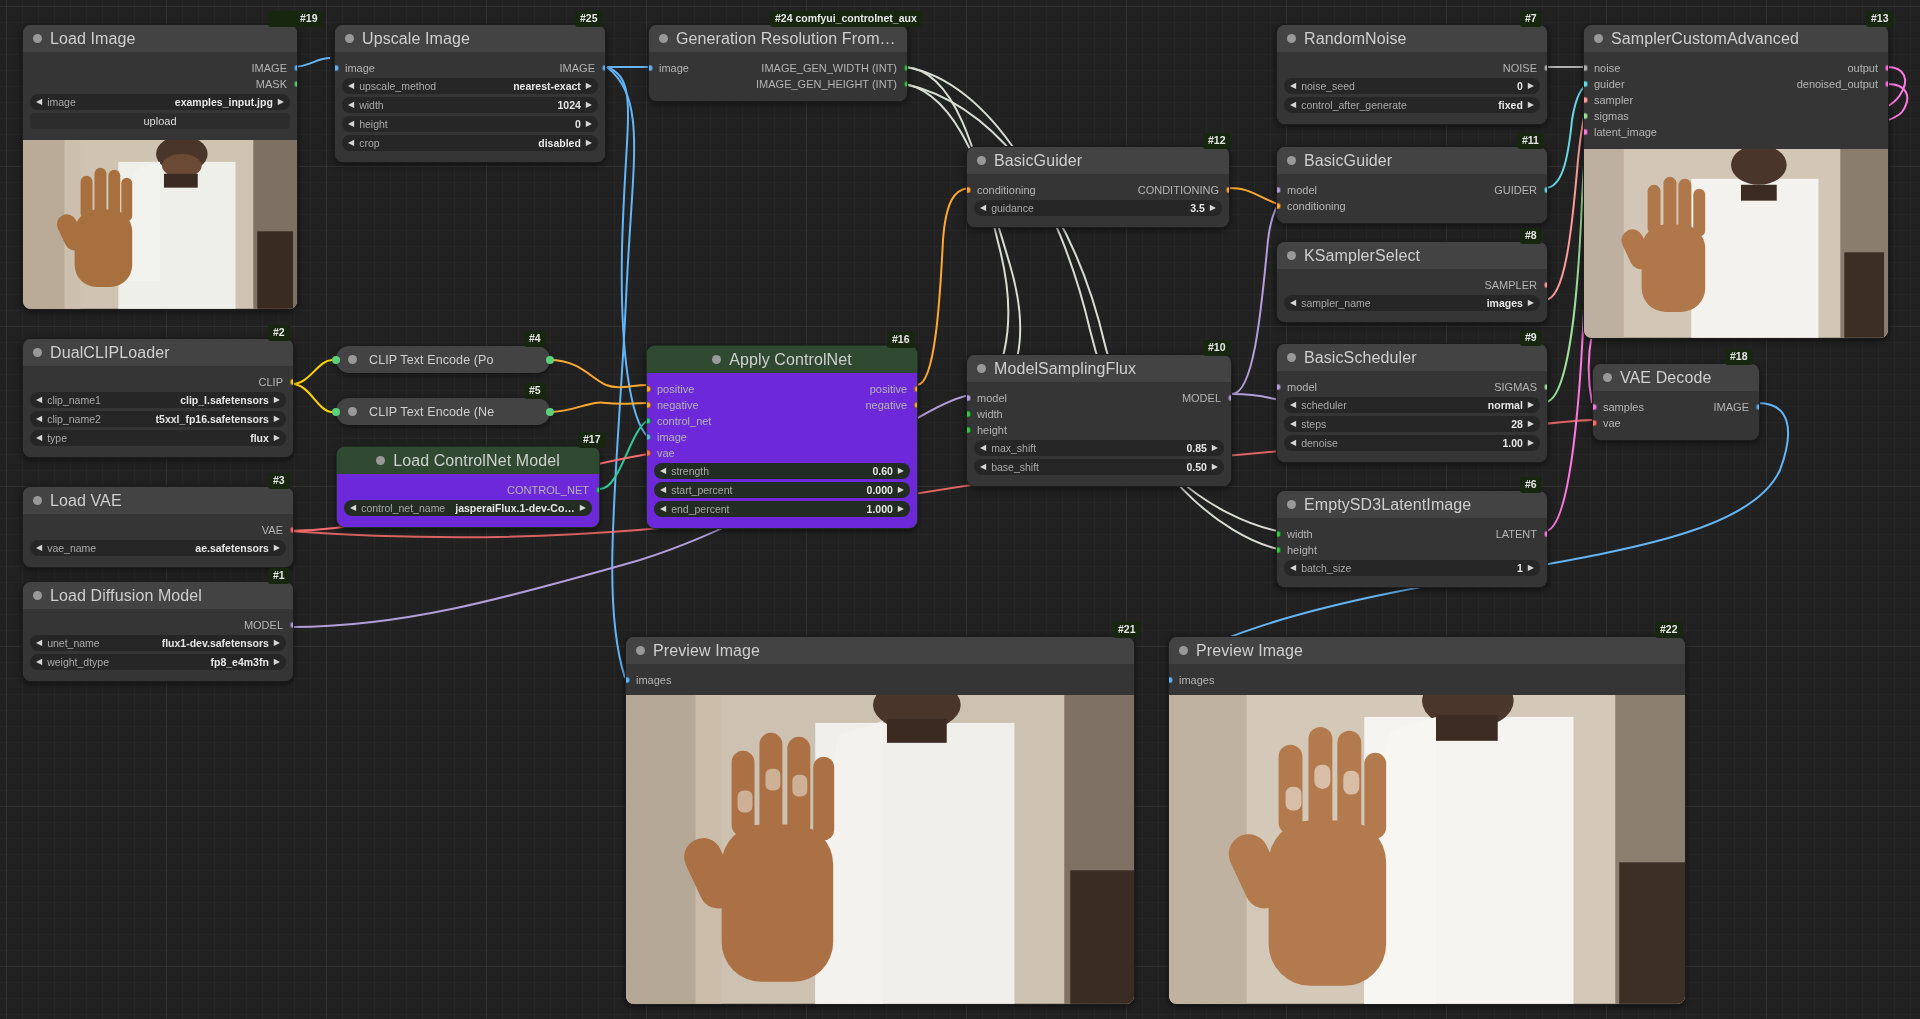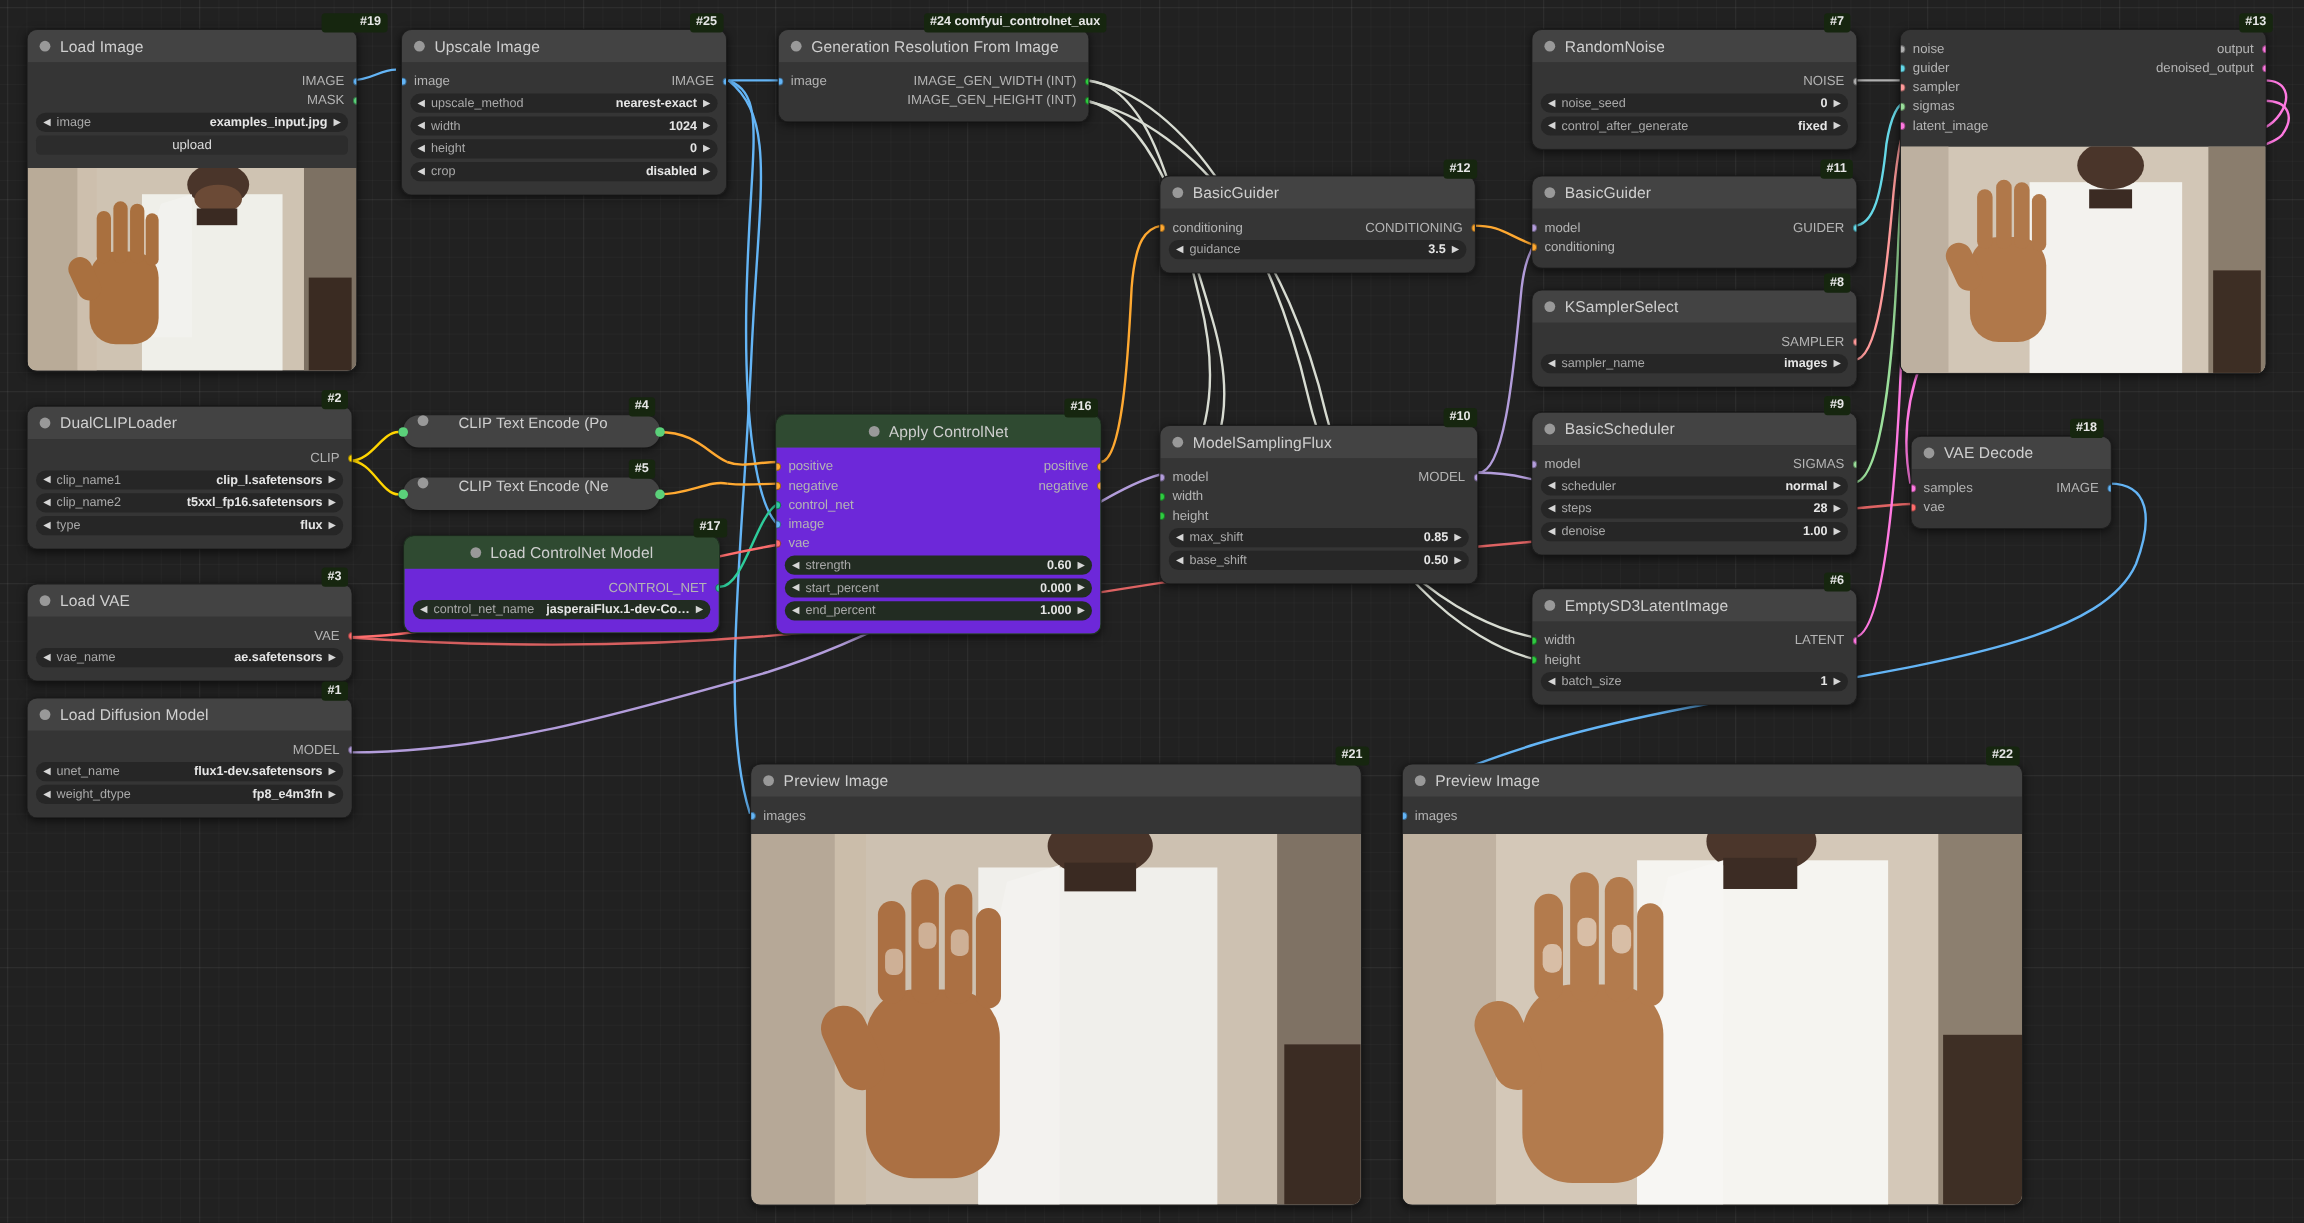--- a/index.html
+++ b/index.html
@@ -41,21 +41,21 @@
     background: #434343;
     display: flex; align-items: center;
     padding: 0 10px;
     gap: 8px;
   }
   .dot-collapse {
     width: 9px; height: 9px; border-radius: 50%;
     background: #999; flex: none;
   }
   .node-title {
-    font-size: 13px; color: #cfcfcf; letter-spacing: 0.1px;
+    font-size: 16px; color: #cfcfcf; letter-spacing: 0.1px;
     white-space: nowrap; overflow: hidden; text-overflow: ellipsis;
   }
   .node-body { padding: 7px 0 8px 0; background: #353535; }
 
   .badge {
     position: absolute;
     z-index: 3;
     font-size: 10.5px; font-weight: bold;
     color: #e7e7e7;
     background: #16260f;
@@ -106,22 +106,22 @@
                   white-space: nowrap; overflow: hidden; text-overflow: ellipsis; max-width: 64%; }
   .widget.btn { justify-content: center; background: #2c2c2c; border-radius: 4px; }
   .widget.btn .wname { margin: 0; color: #dcdcdc; font-weight: normal; font-size: 11px; }
 
   .collapsed {
     position: absolute;
     z-index: 2;
     height: 27px;
     border-radius: 13px;
     background: #434343;
-    display: flex; 
-    padding: 0 12px; gap: 25px;
+    display: flex; align-items: center;
+    padding: 0 12px; gap: 12px;
     box-shadow: 0 2px 6px rgba(0,0,0,0.5);
   }
   .collapsed .node-title { font-size: 12.5px; }
   .collapsed .cport { position: absolute; width: 8px; height: 8px; border-radius: 50%; top: 50%; transform: translateY(-50%); }
 
   .img-preview { width: 100%; display: block; }
   .node-img { position: relative; line-height: 0; }
 </style>
 </head>
 <body>
@@ -646,20 +646,24 @@
         <span class="arrow">◀</span>
         <span class="wname">batch_size</span>
         <span class="wval">1</span>
         <span class="arrow">▶</span>
       </div>
     </div>
   </div>
 
   <div class="badge" style="left:1866px; top:11px;">#13</div>
   <div class="node" style="left:1583px; top:24px; width:306px;">
+    <div class="node-header">
+      <div class="dot-collapse"></div>
+      <div class="node-title">SamplerCustomAdvanced</div>
+    </div>
     <div class="node-body">
       <div class="slot-row both">
         <span class="port left" style="background:#b0b0b0"></span>
         <span class="slot-label">noise</span>
         <span class="slot-label right">output</span>
         <span class="port right" style="background:#ff79e1"></span>
       </div>
       <div class="slot-row both">
         <span class="port left" style="background:#66d9e8"></span>
         <span class="slot-label">guider</span>

